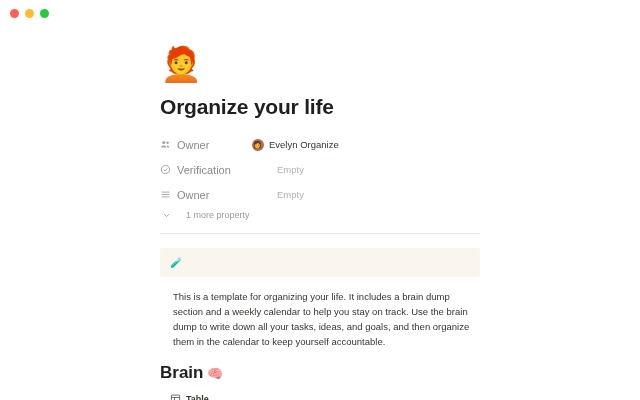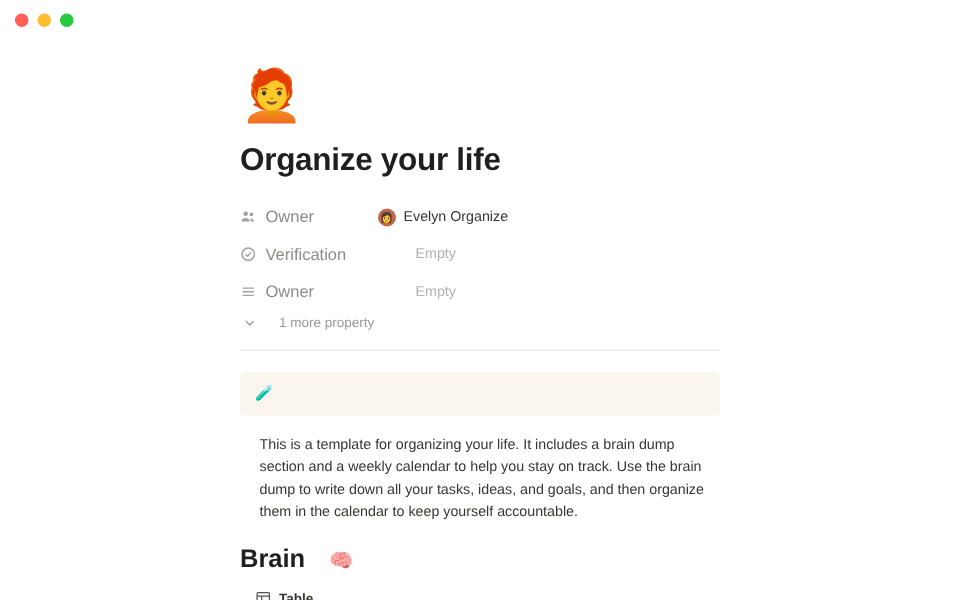--- a/index.html
+++ b/index.html
@@ -160,21 +160,21 @@
   }
 
   
   .h1 {
     font-size: 17px;
     font-weight: bold;
     color: #1f1f1e;
     margin: 4px 0 10px 0;
     display: flex;
     align-items: center;
-    gap: 16px;
+    gap: 4px;
   }
   .h1 .h-emoji { font-size: 13px; }
 
   
   .db-tabs {
     display: flex;
     align-items: center;
     gap: 5px;
     margin: 0 0 6px 10px;
     font-size: 9px;

